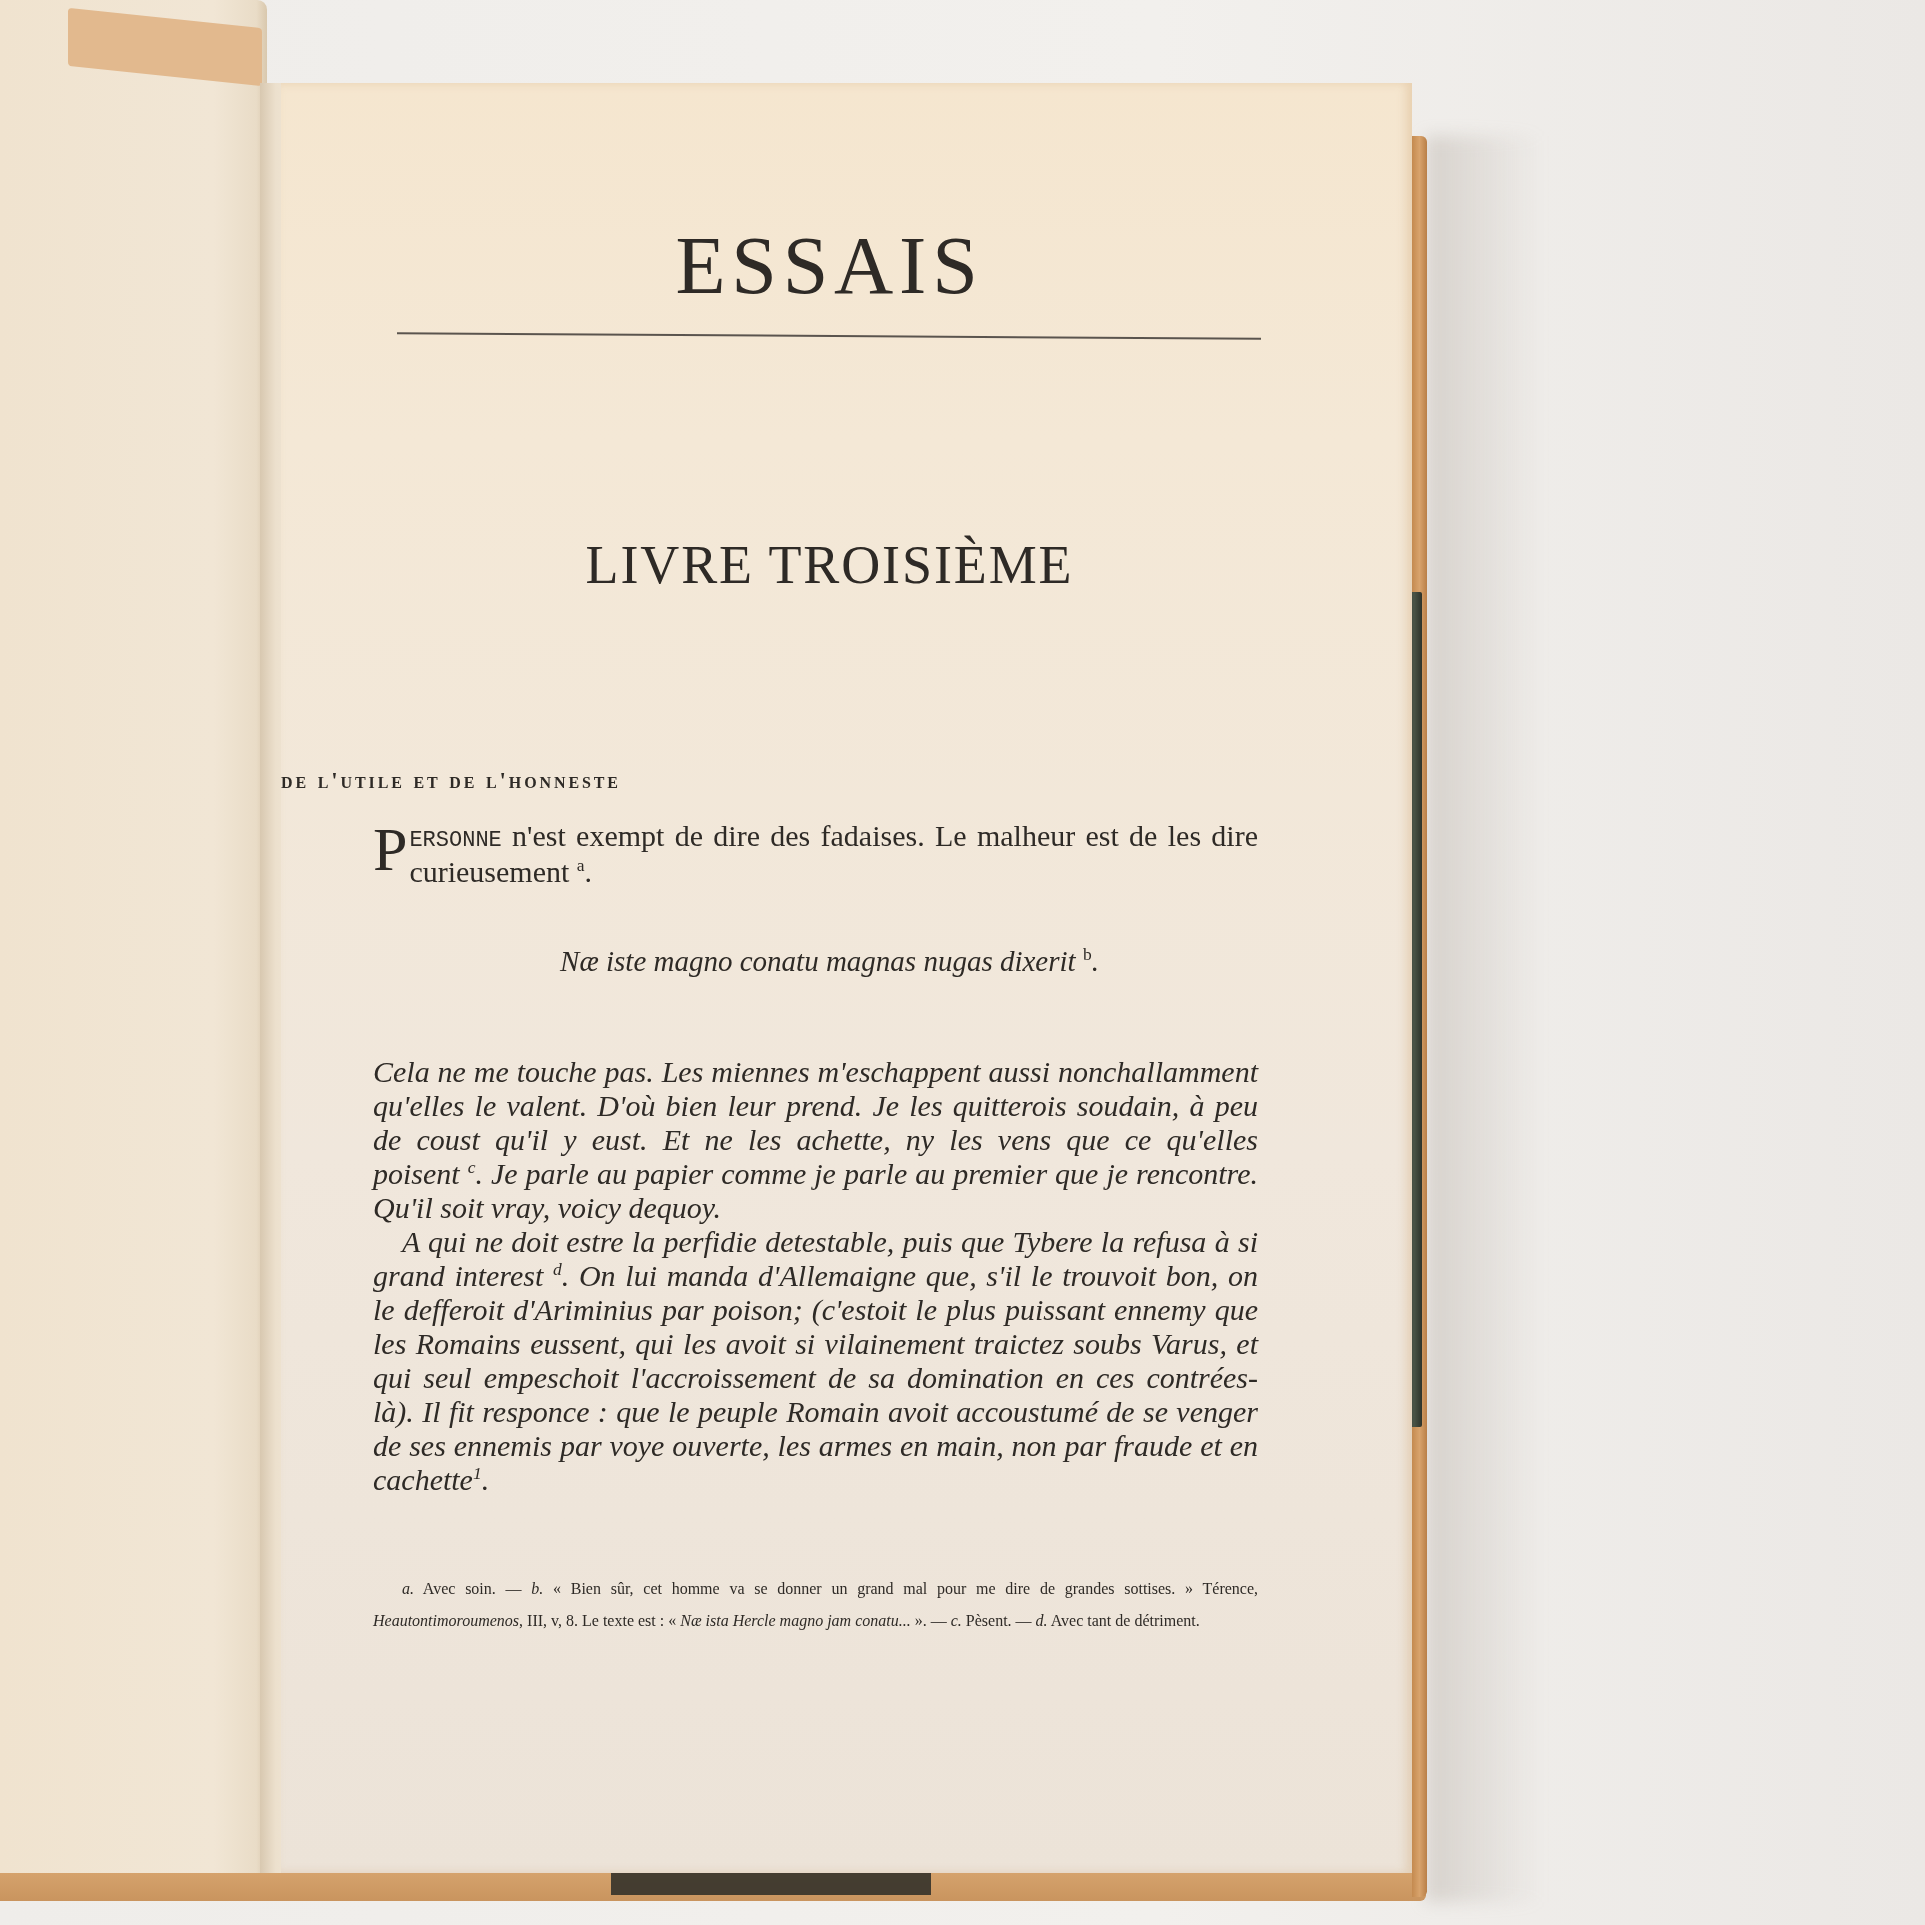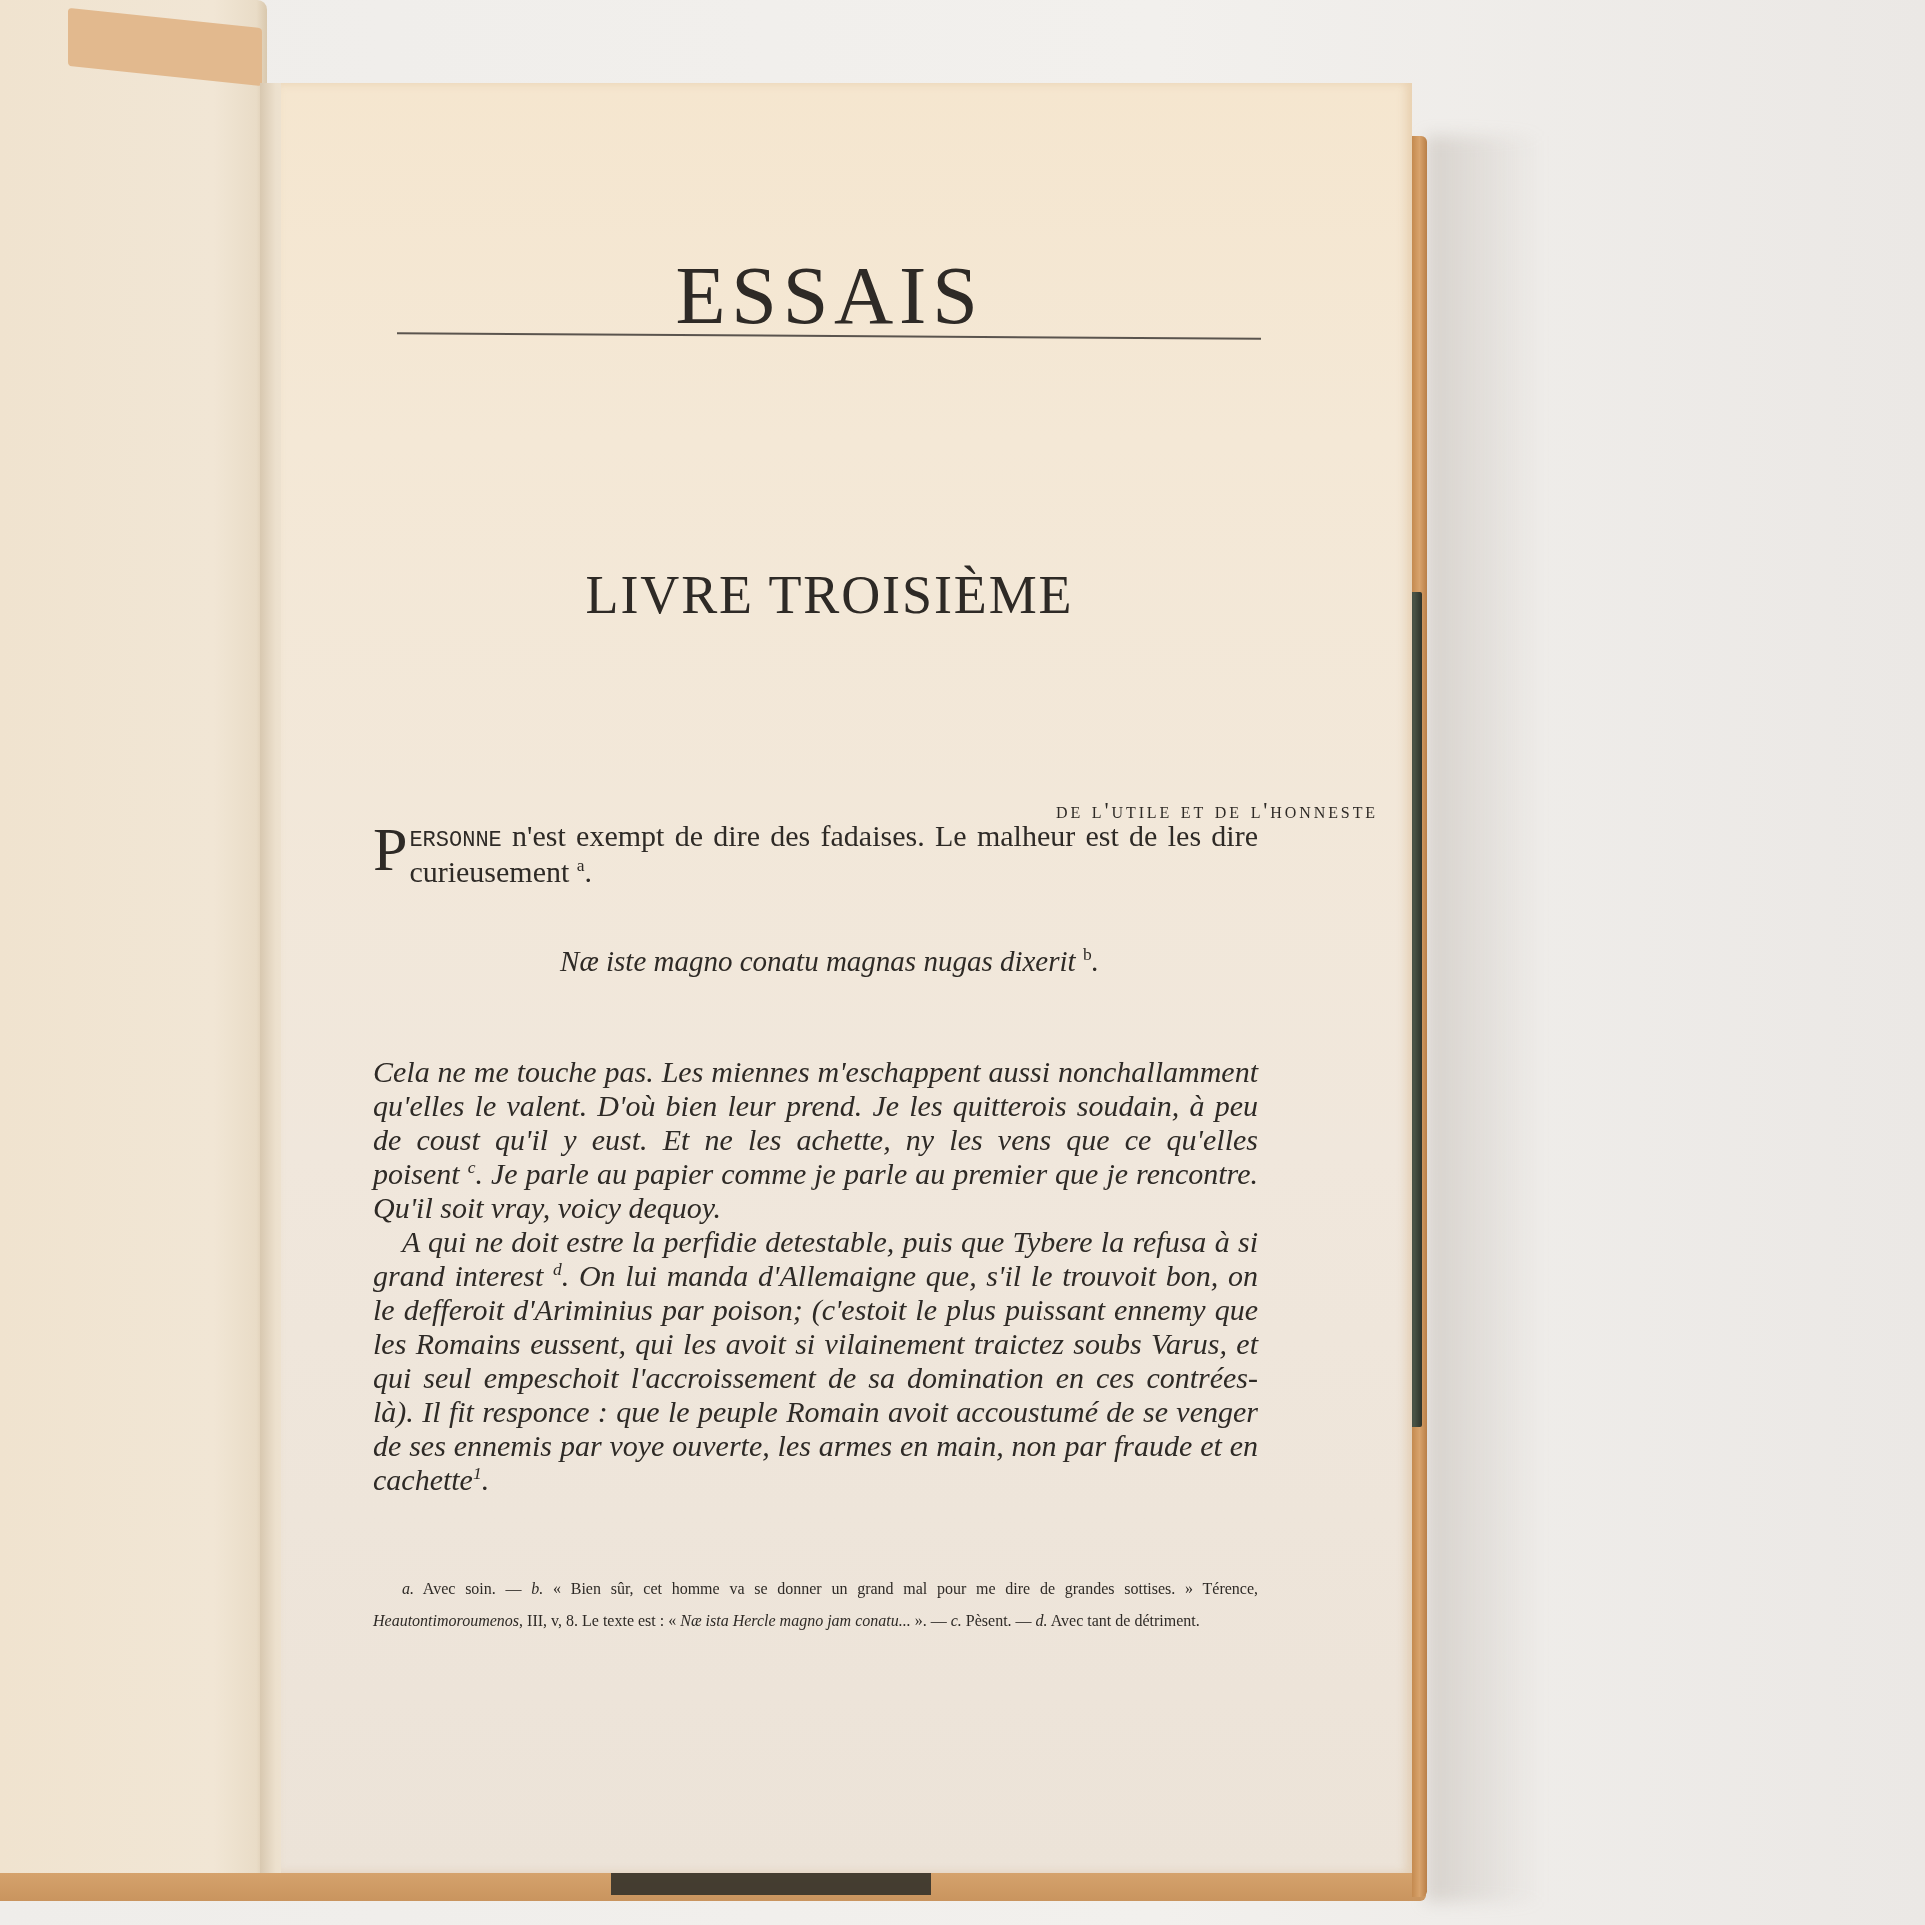--- a/index.html
+++ b/index.html
@@ -44,38 +44,38 @@
     }
     .gutter {
       position:absolute; left:260px; top:83px; width:39px; height:1790px;
       background: linear-gradient(90deg,#d8c8b0,#ece0cd 40%,#f1e7d8);
     }
     .right-page {
       position:absolute; left:281px; top:83px; width:1131px; height:1790px;
       background: linear-gradient(180deg,#f5e6cf 0%,#f4e8d6 20%,#f0e7dc 60%,#ece3d8 100%);
       box-shadow: inset -5.8px 0 9.7px rgba(210,170,120,0.35);
     }
-    .text { color:#2e2a26; position:absolute;margin-top:30px; }
+    .text { color:#2e2a26; position:absolute; }
     .title {
       left:0; width:1097px; top:136px; text-align:center;
       font-size:82px; letter-spacing:5.8px;
     }
     .rule {
       position:absolute; left:116px; top:252px; width:864px; height:1.9px;
       background:#5a544e; transform: rotate(0.35deg);
     }
     .livre {
       left:0; width:1097px; top:451px; text-align:center; font-size:54px; letter-spacing:1.9px;
     }
     .chap {
       left:0; width:1097px; top:594px; text-align:center; font-size:41px; letter-spacing:1px;
     }
     .subchap {
-      left:0; width:1097px; top:685px; text-align:right; font-size:23px;
-      font-variant: small-caps; letter-spacing:2.9px; text-transform: lowercase;
+      left:0; width:1097px; top:685px; text-align:left; font-size:23px;
+      font-variant: small-caps; letter-spacing:2.9px; text-transform: lowercase; font-weight: bold;
     }
     .body-block {
       position:absolute; left:92px; width:885px; color:#2e2a26;
       font-size:30px; line-height:34px; text-align:justify;
     }
     .para1 { top:736px; }
     .dropcap { font-size:62px; line-height:49px; float:left; margin-right:1.9px; margin-top:5.8px; }
     .smallcaps { font-variant: small-caps; text-transform: lowercase; font-size:32px;font-family:Liberation Mono, monospace; }
     .quote {
       position:absolute; left:0; width:1097px; top:862px; text-align:center;

